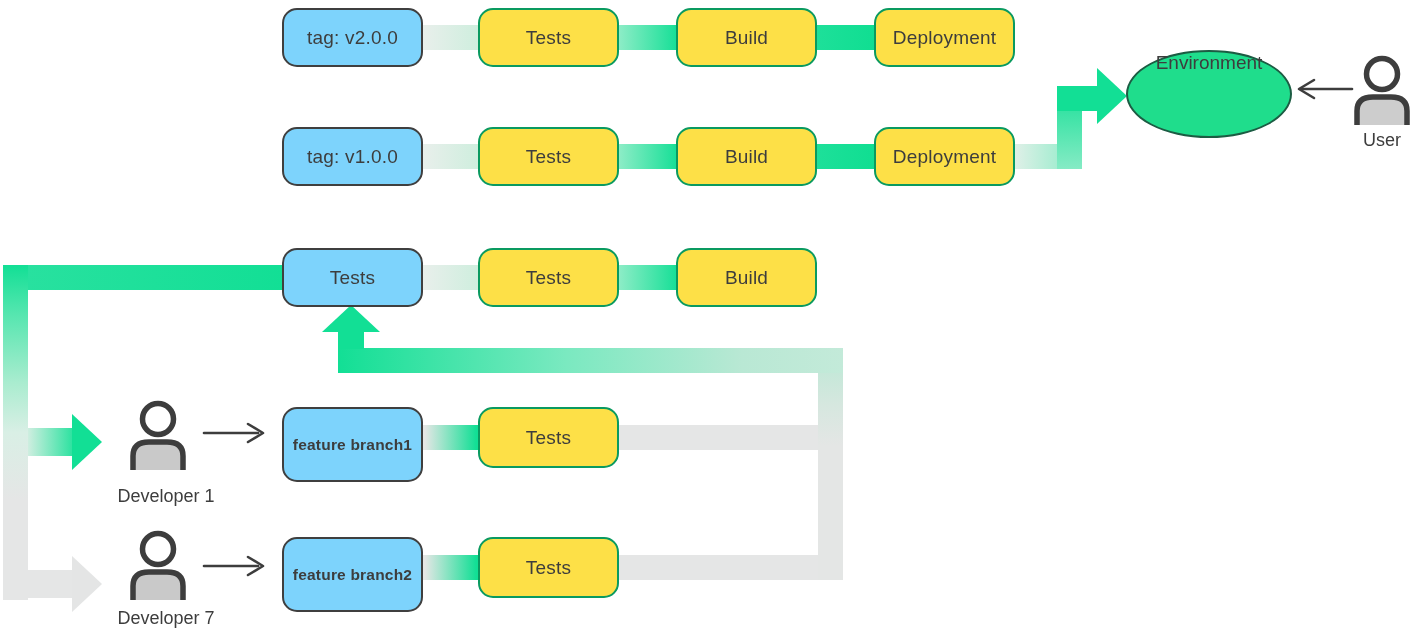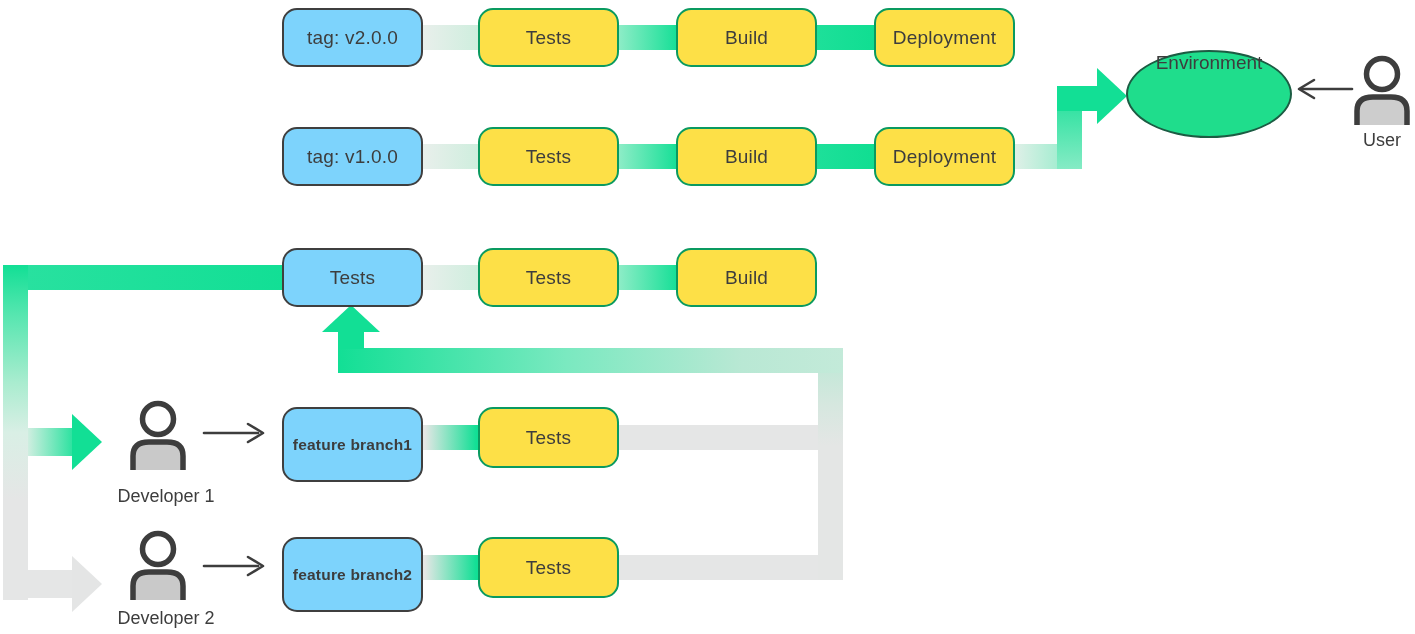--- a/index.html
+++ b/index.html
@@ -153,19 +153,19 @@
   <div class="actor-label" style="left:108px;top:474px;width:116px;margin-top:12px;">Developer 1</div>
   <svg class="thin-arrow" style="left:202px;top:418px;" width="68" height="30" viewBox="0 0 68 30">
     <line x1="2" y1="15" x2="56" y2="15" stroke="#3d3d3d" stroke-width="2.6" stroke-linecap="round"></line>
     <path d="M46 6 L61 15 L46 24" fill="none" stroke="#3d3d3d" stroke-width="2.6" stroke-linecap="round" stroke-linejoin="round"></path>
   </svg>
 
   <svg class="actor" style="left:126px;top:528px;" width="64" height="72" viewBox="0 0 64 72">
     <circle cx="32" cy="21" r="15.5" fill="#ffffff" stroke="#3d3d3d" stroke-width="5.5"></circle>
     <path d="M7 72 V58 Q7 44 23 44 H41 Q57 44 57 58 V72" fill="#c9c9c9" stroke="#3d3d3d" stroke-width="5.5" stroke-linecap="round"></path>
   </svg>
-  <div class="actor-label" style="left:108px;top:608px;width:116px;">Developer 2</div>
+  <div class="actor-label" style="left:108px;top:608px;width:116px;">Developer 7</div>
   <svg class="thin-arrow" style="left:202px;top:551px;" width="68" height="30" viewBox="0 0 68 30">
     <line x1="2" y1="15" x2="56" y2="15" stroke="#3d3d3d" stroke-width="2.6" stroke-linecap="round"></line>
     <path d="M46 6 L61 15 L46 24" fill="none" stroke="#3d3d3d" stroke-width="2.6" stroke-linecap="round" stroke-linejoin="round"></path>
   </svg>
 
 </div>
 
 </body></html>

